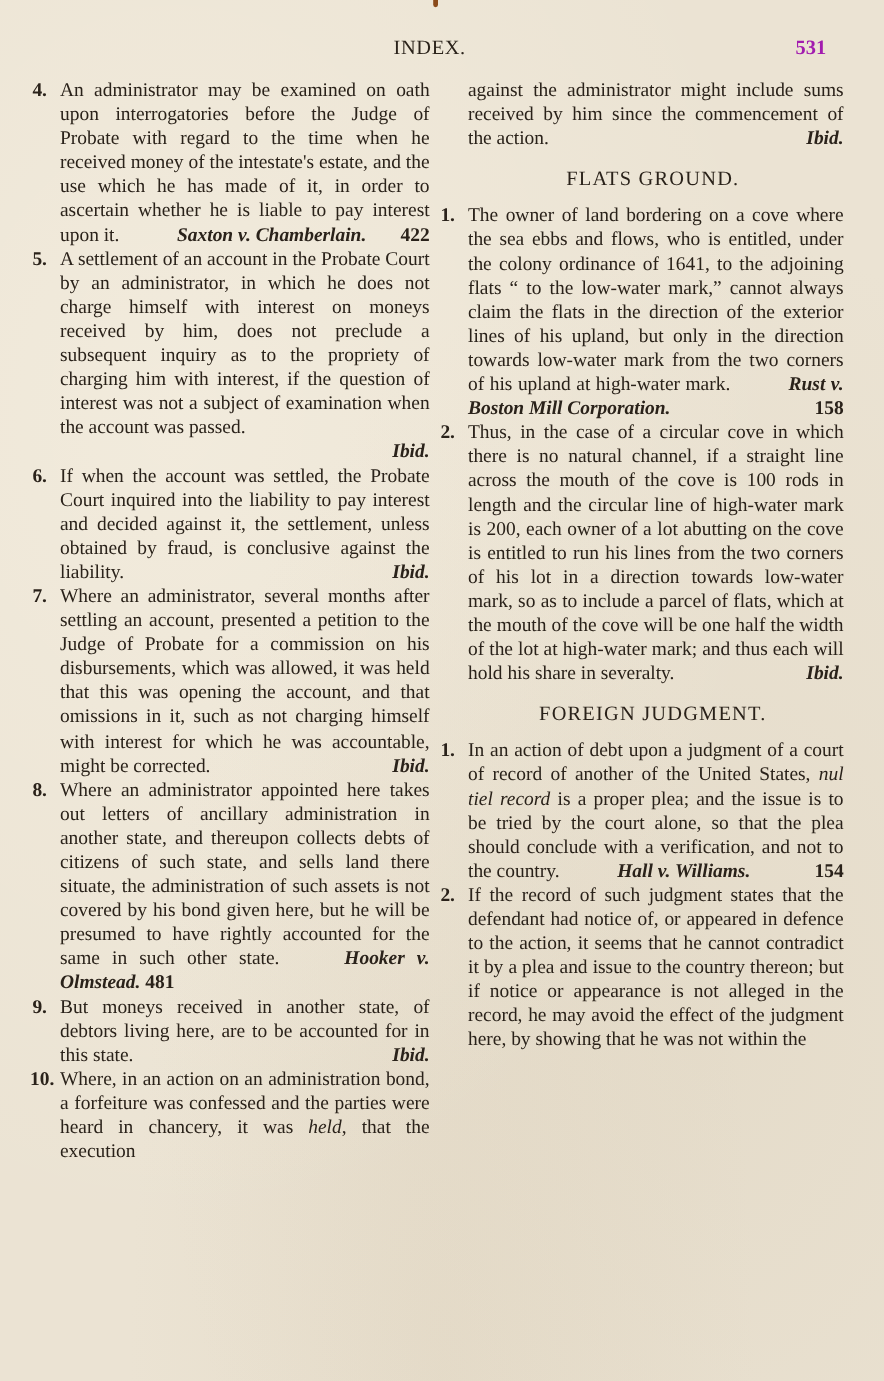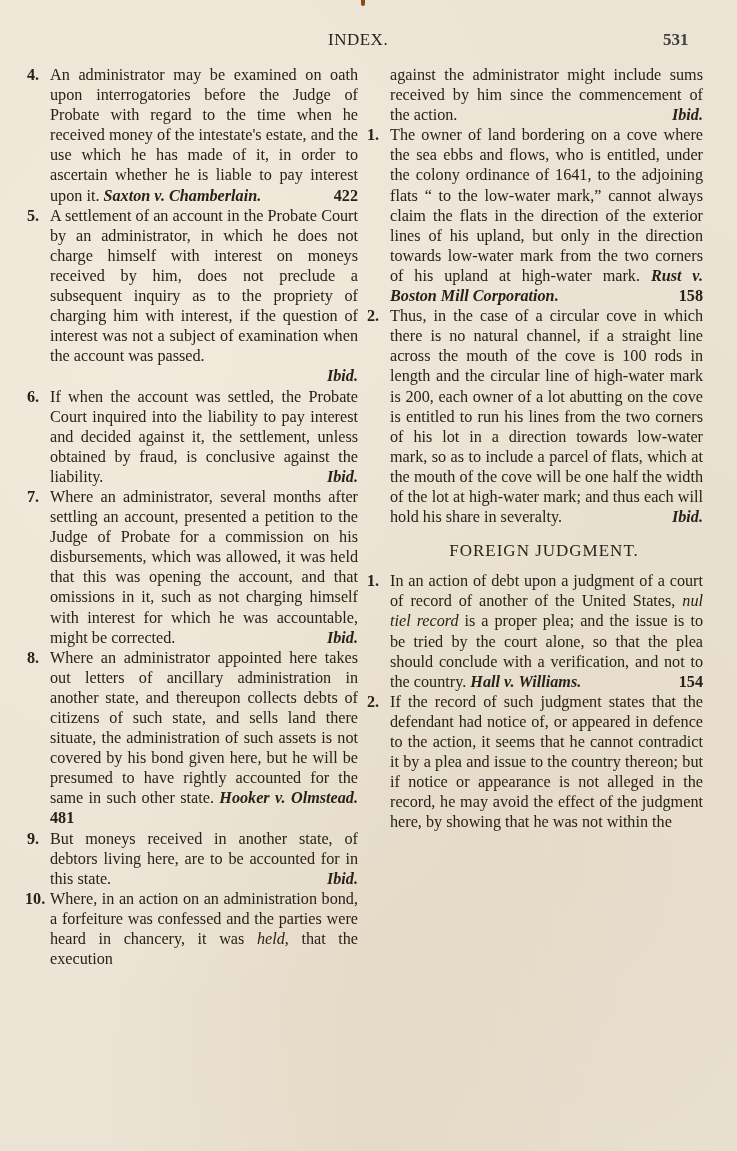--- a/index.html
+++ b/index.html
@@ -42,21 +42,21 @@
       font-size: 17px;
       letter-spacing: 0.5px;
       color: #2b231b;
     }
     .running-head .page-num {
       position: absolute;
       left: 663px;
       top: 0;
       font-size: 17px;
       font-weight: bold;
-      color: #404040;
+      color: #a21caf;
     }
     .column {
       position: absolute;
       top: 65px;
       font-size: 16.2px;
       line-height: 20.1px;
       text-align: justify;
       color: #2a221a;
     }
     .col-left { left: 27px; width: 331px; }
@@ -80,20 +80,21 @@
       text-align: justify;
     }
     .ref-right {
       text-align: right;
       font-style: italic;
       font-weight: bold;
     }
     .case {
       font-style: italic;
       font-weight: bold;
+      margin-left: 44px;
     }
     .italic { font-style: italic; }
     .pg { font-weight: bold; font-style: normal; }
 
     .continuation p {
       margin: 0;
       padding-left: 23px;
       text-align: justify;
     }
     .see-block {
@@ -184,20 +185,21 @@
 <div class="column col-right">
 
   <div class="continuation">
     <p>
       <span>against the administrator might include sums received by him since the commencement of the action.</span>
       <span style="float:right" class="ref-right">Ibid.</span>
     </p>
   </div>
 
 
+  <div class="section-heading">FLATS GROUND.</div>
 
   <div class="entry">
     <span class="num">1.</span>
     <p>
       <span>The owner of land bordering on a cove where the sea ebbs and flows, who is entitled, under the colony ordinance of 1641, to the adjoining flats “ to the low-water mark,” cannot always claim the flats in the direction of the exterior lines of his upland, but only in the direction towards low-water mark from the two corners of his upland at high-water mark.</span>
       <span class="case">Rust v. Boston Mill Corporation.</span>
       <span style="float:right" class="pg">158</span>
     </p>
   </div>
 

